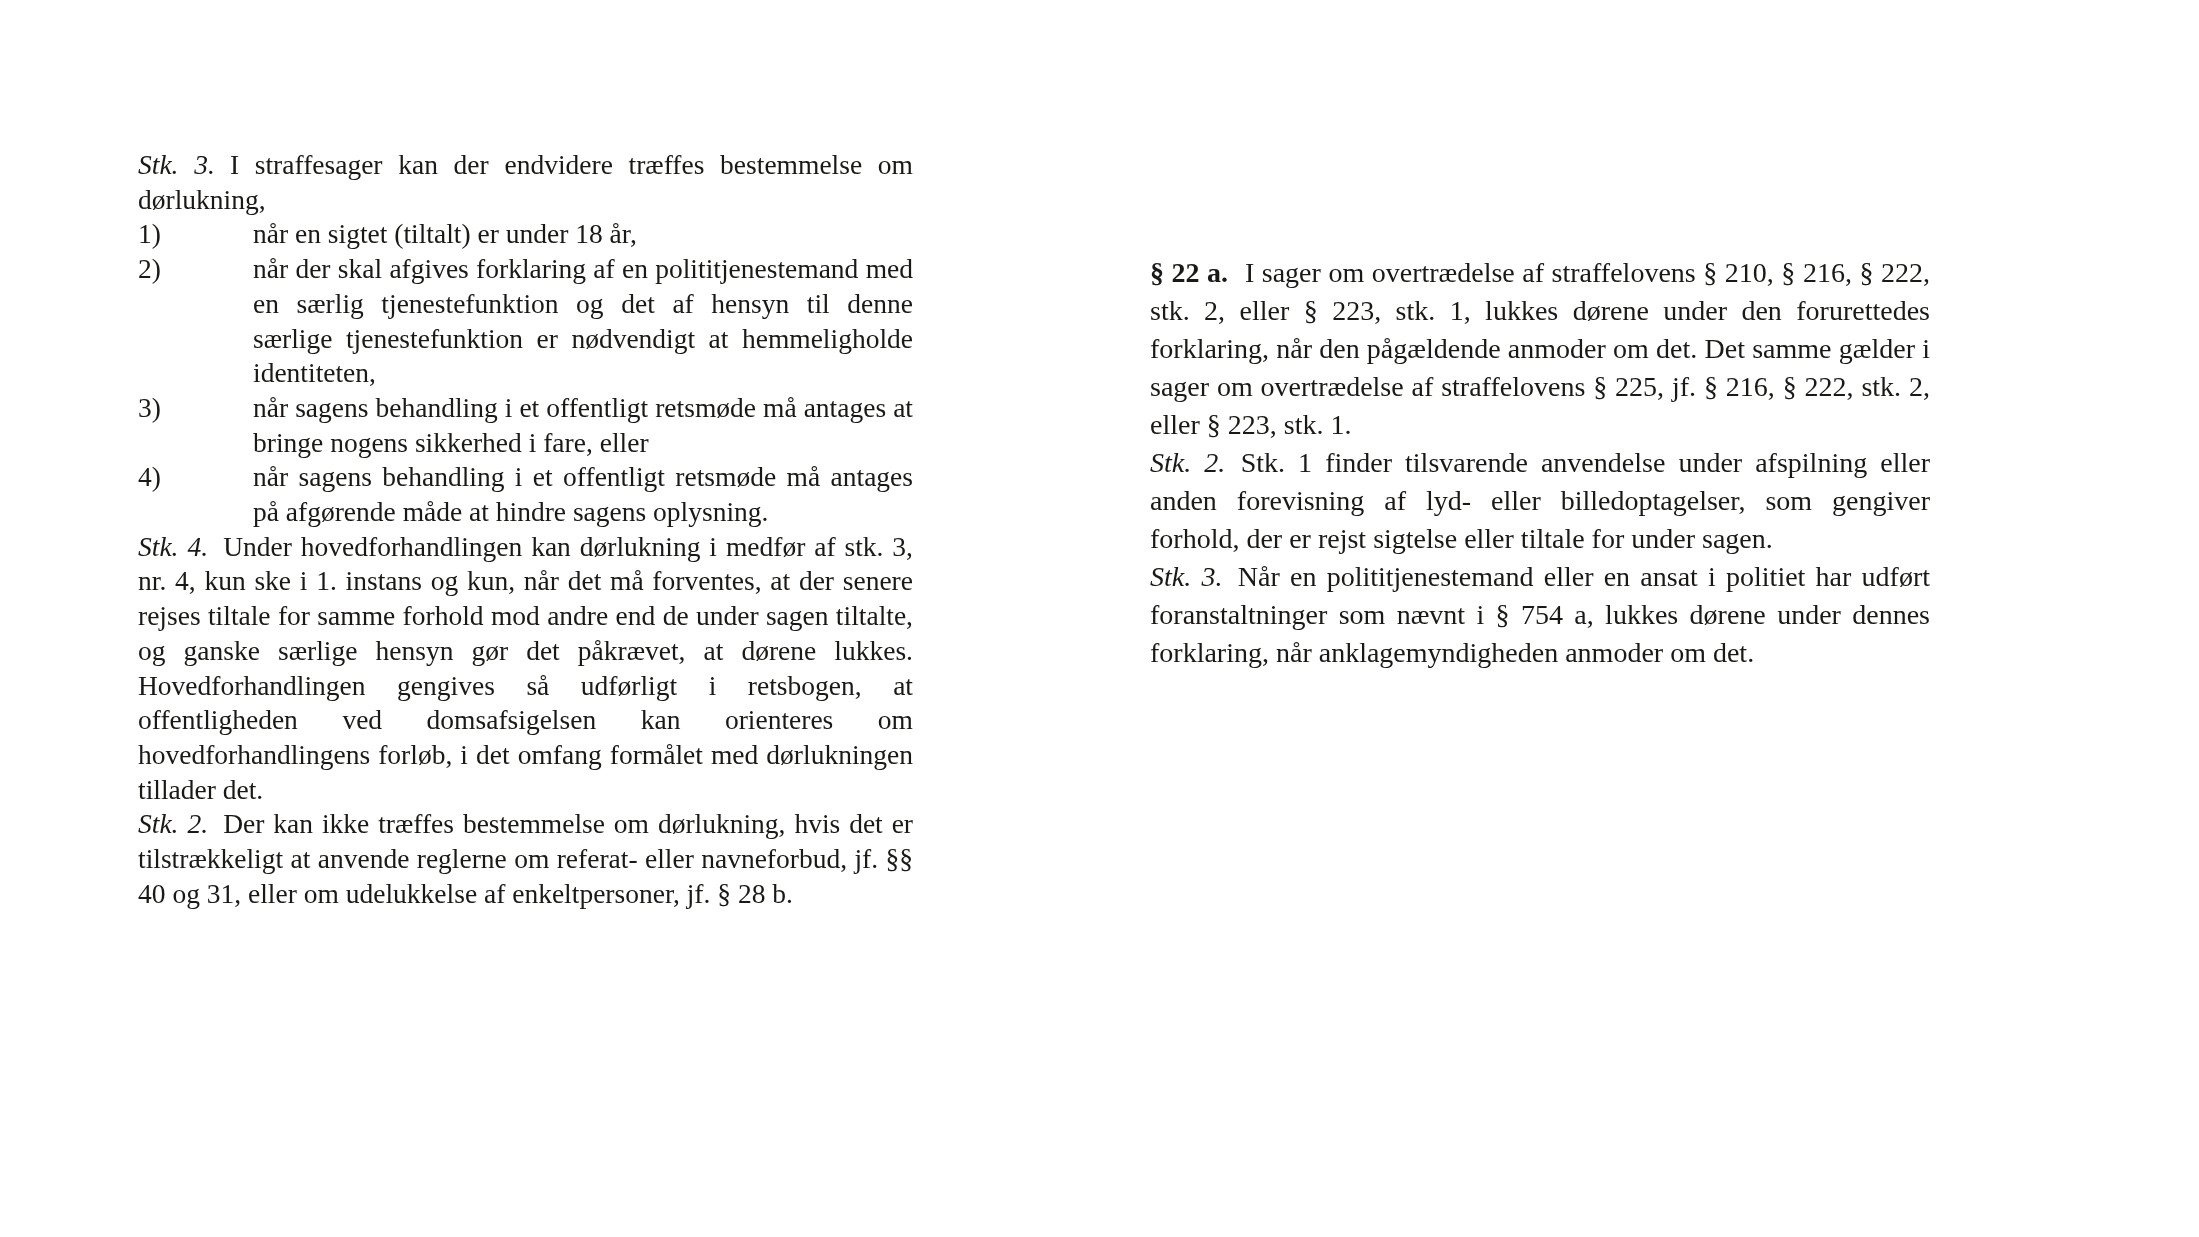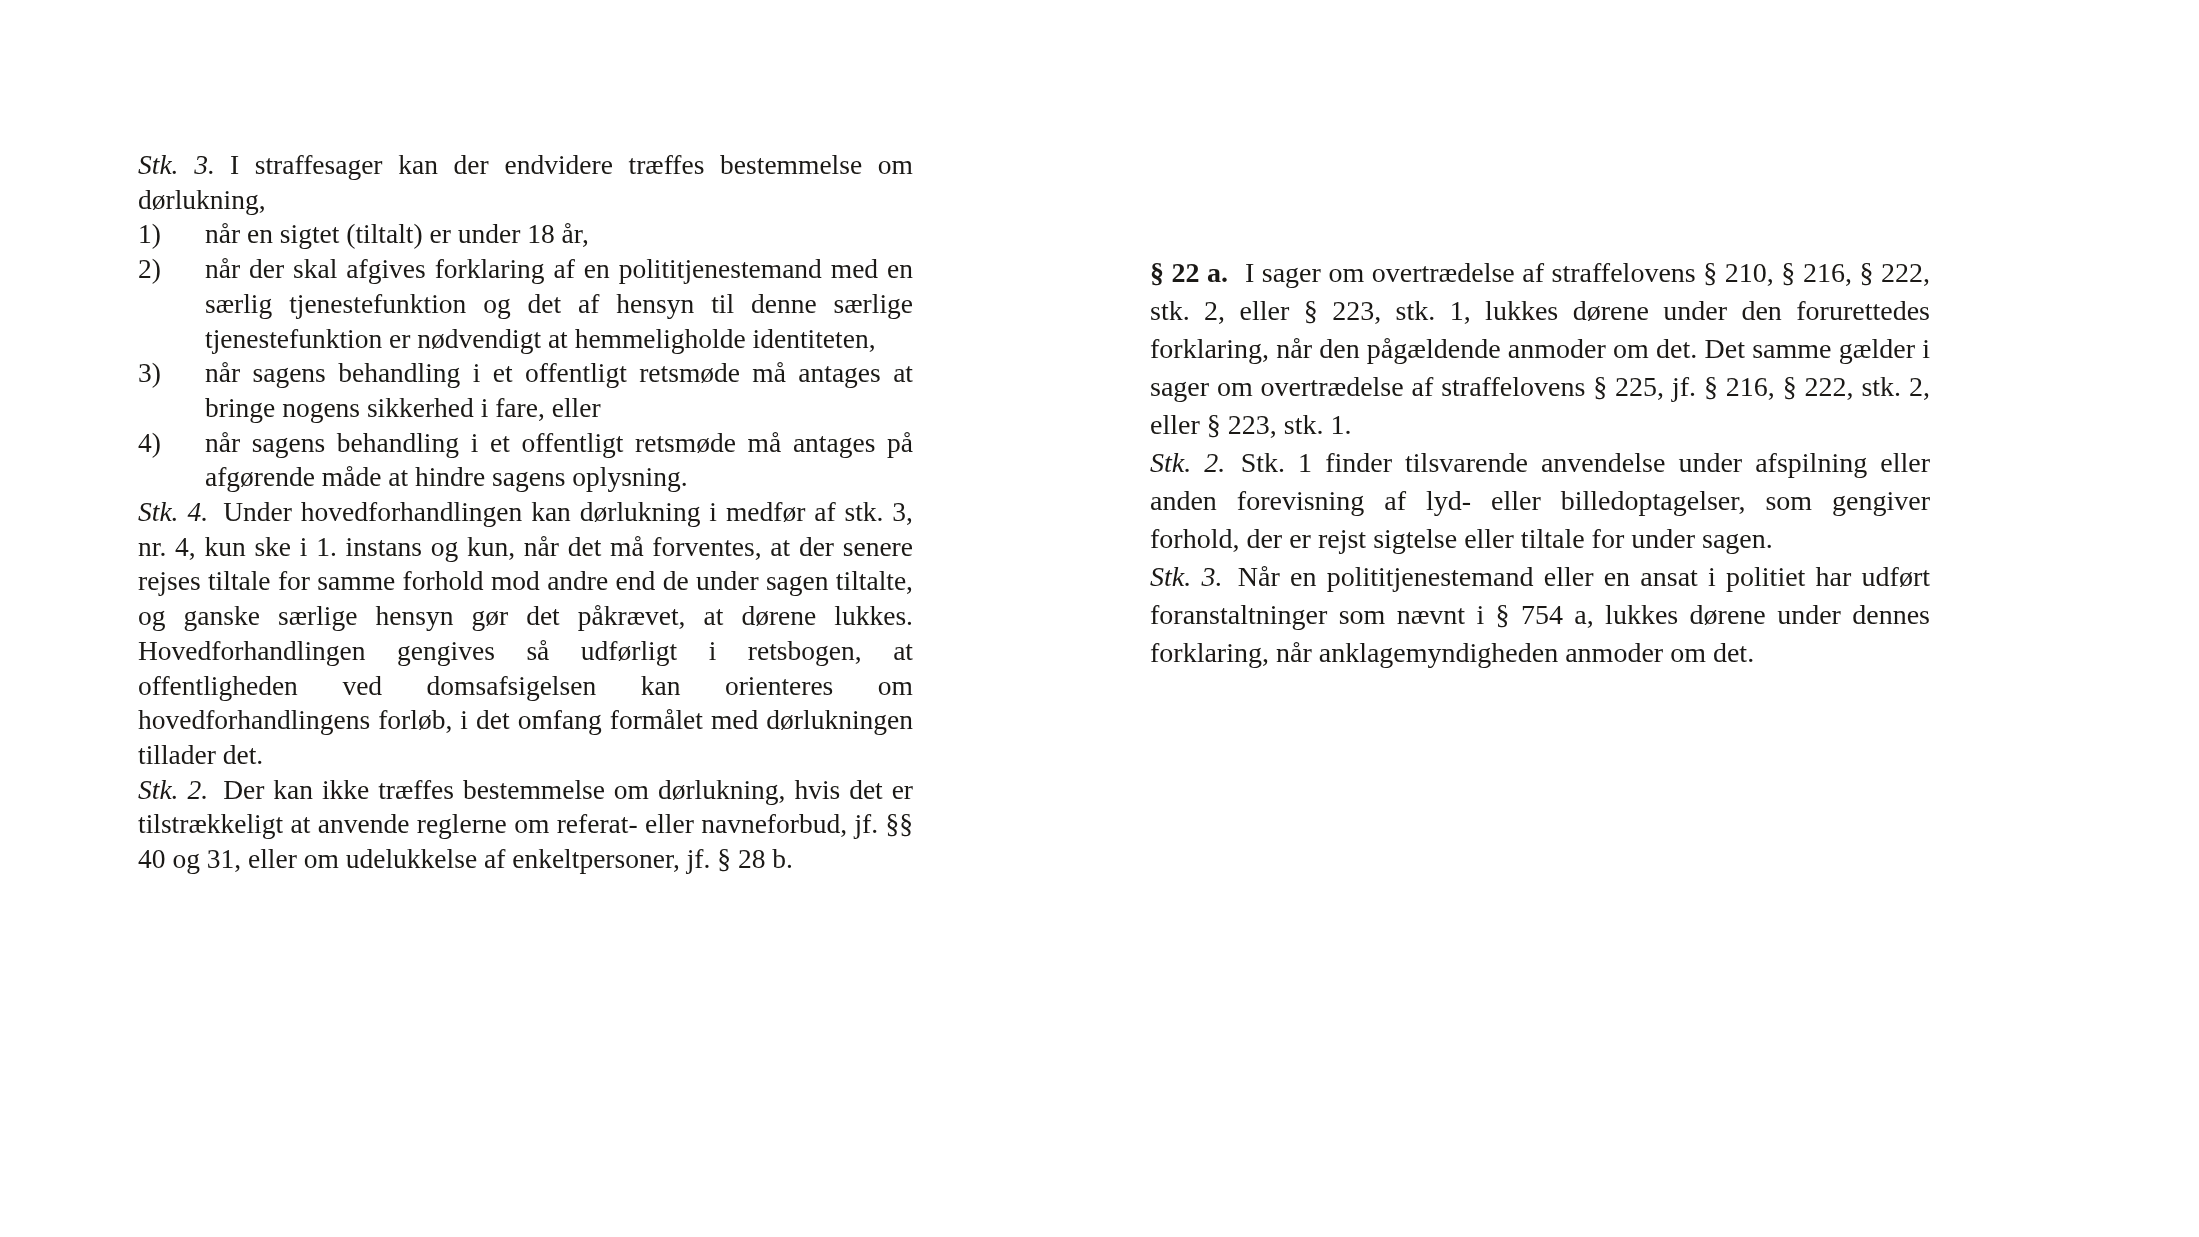--- a/index.html
+++ b/index.html
@@ -23,21 +23,21 @@
   .col-right{
     left:1150px; top:254px; width:780px;
     font-size:28px; line-height:38px;
   }
   .para{margin:0;}
   .lead{white-space:pre;}
   .lead.italic{font-style:italic; margin-right:0.55em;}
   .lead.bold{font-weight:bold; margin-right:0.6em;}
   .li{display:flex;}
   .li .marker{flex:0 0 67px;}
-  .li .li-text{flex:1; text-align:justify;}
+  .li .li-text{flex:1; text-align:justify;margin-left:48px;}
   .footer{
     position:absolute;
     left:0; top:1065px;
     width:2199px; height:172px;
     background:#e5e3de;
   }
   .logo-group{
     position:absolute;
     left:0; top:0; width:100%; height:100%;
     display:flex;

